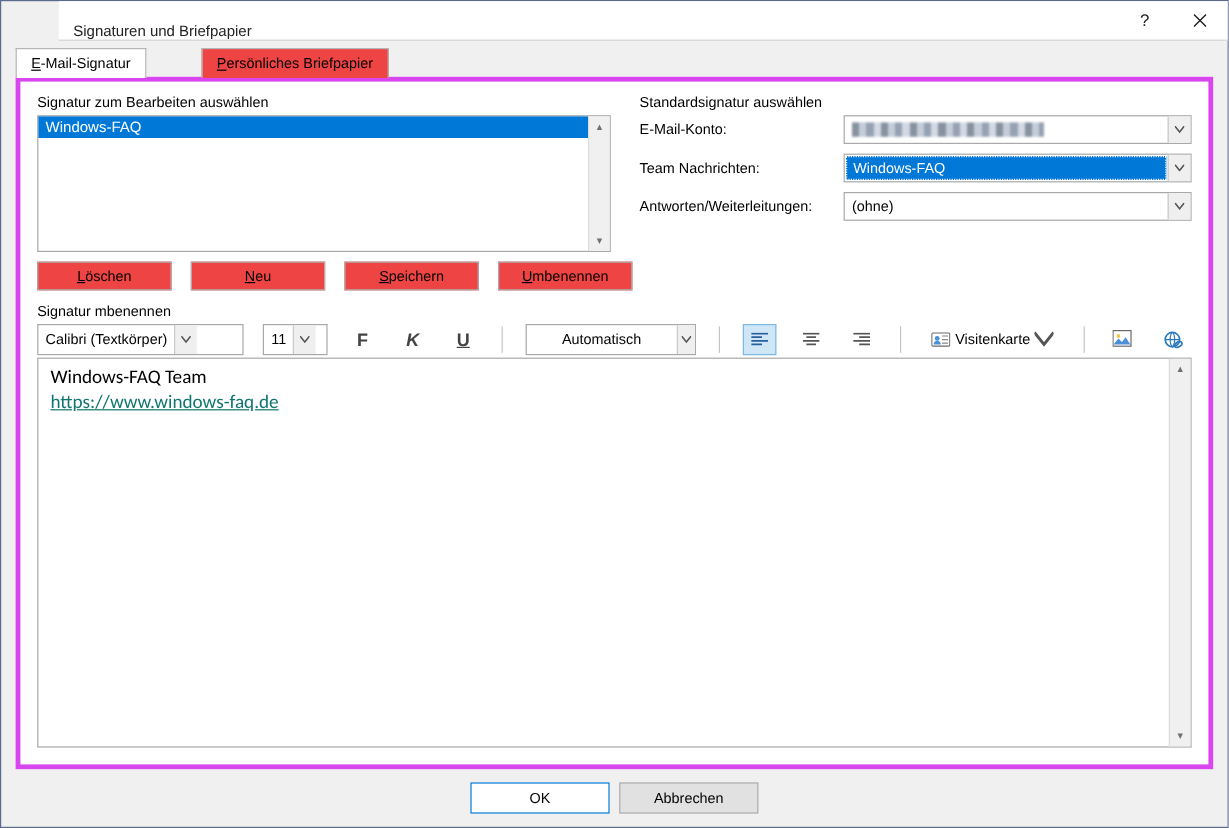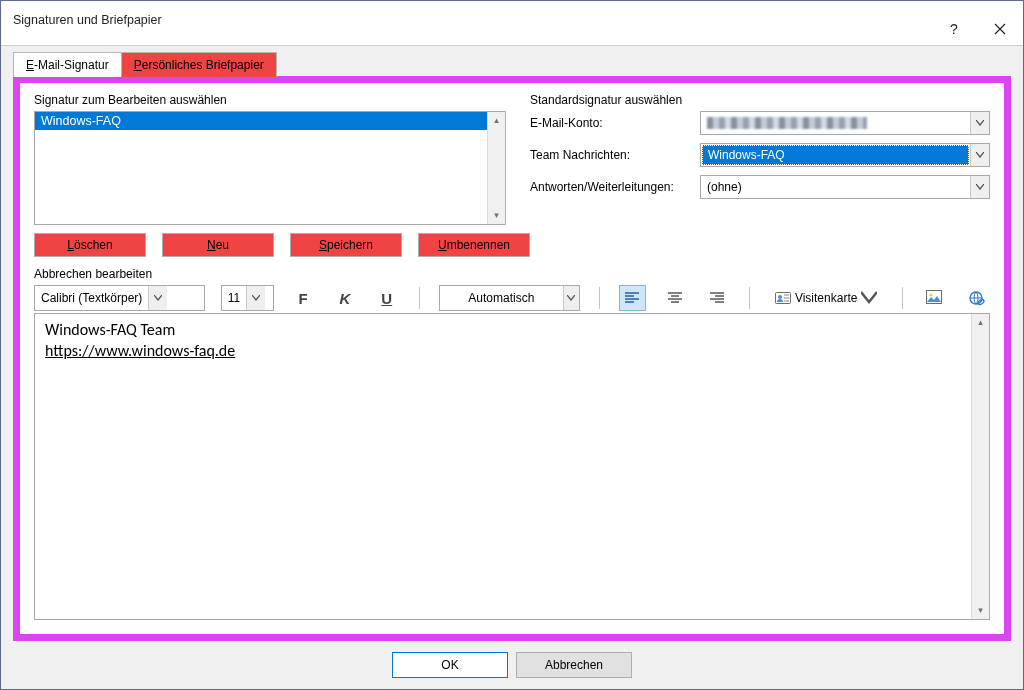--- a/index.html
+++ b/index.html
@@ -16,23 +16,24 @@
     box-sizing: border-box;
     border: 1px solid #5a6b8c;
     background: #f0f0f0;
     display: flex;
     flex-direction: column;
   }
   .titlebar {
     height: 32px;
     background: #fff;
     display: flex;
-    align-items: flex-start;
-    padding: 12px 0 0 12px;
+    align-items: flex-end;
+    padding: 0 0 0 12px;
     border-bottom: 1px solid #d0d0d0;
+    margin-left: 48px;
   }
   .titlebar .title {
     flex: 1;
     font-size: 12.5px;
     color: #222;
   }
   .titlebar .ctl {
     width: 46px;
     height: 32px;
     display: flex;
@@ -47,37 +48,38 @@
     display: flex;
     flex-direction: column;
   }
 
   
   .tabstrip {
     display: flex;
     align-items: flex-end;
     position: relative;
     z-index: 2;
+    gap: 47px;
   }
   .tab {
     padding: 5px 12px 5px 12px;
     border: 1px solid #b5b5b5;
     border-bottom: none;
     background: #fff;
     margin-right: -1px;
     cursor: default;
     font-size: 12px;
   }
   .tab.inactive {
     background: #ef4444;
   }
   .tab .mnemonic { text-decoration: underline; }
   .tabpanel {
     flex: 1;
-    border: 7px solid #d946ef;
+    border: 4px solid #d946ef;
     background: #fff;
     margin-top: -1px;
     padding: 10px 14px 14px 14px;
     display: flex;
     flex-direction: column;
     min-height: 0;
   }
 
   .row1 {
     display: flex;
@@ -239,21 +241,21 @@
     min-height: 0;
   }
   .editor-content {
     flex: 1;
     padding: 6px 10px;
     font-family: Calibri, "Segoe UI", sans-serif;
     font-size: 16px;
     line-height: 1.3;
     overflow: hidden;
   }
-  .editor-content a { color: #000000; text-decoration: underline; }
+  .editor-content a { color: #0f766e; text-decoration: underline; }
   .editor .vscroll {
     width: 17px;
     background: #f0f0f0;
     border-left: 1px solid #dcdcdc;
     display: flex;
     flex-direction: column;
     align-items: center;
     justify-content: space-between;
     color: #707070;
   }
@@ -360,21 +362,21 @@
               <div class="cbtn">
                   <svg viewBox="0 0 8 6">
                     <path d="M0 0 L4 5 L8 0" fill="none" stroke="#555" stroke-width="1.3"></path>
                   </svg>
                 </div>
             </div>
           </div>
         </div>
       </div>
 
-      <span class="grouplabel edlabel">Abbrechen bearbeiten</span>
+      <span class="grouplabel edlabel">Signatur mbenennen</span>
 
       <div class="toolbar">
         <div class="tcombo" style="width:170px">
           <div class="tval">Calibri (Textkörper)</div>
           <div class="tbtn">
               <svg width="8" height="6" viewBox="0 0 8 6">
                 <path d="M0 0 L4 5 L8 0" fill="none" stroke="#555" stroke-width="1.3"></path>
               </svg>
             </div>
         </div>

